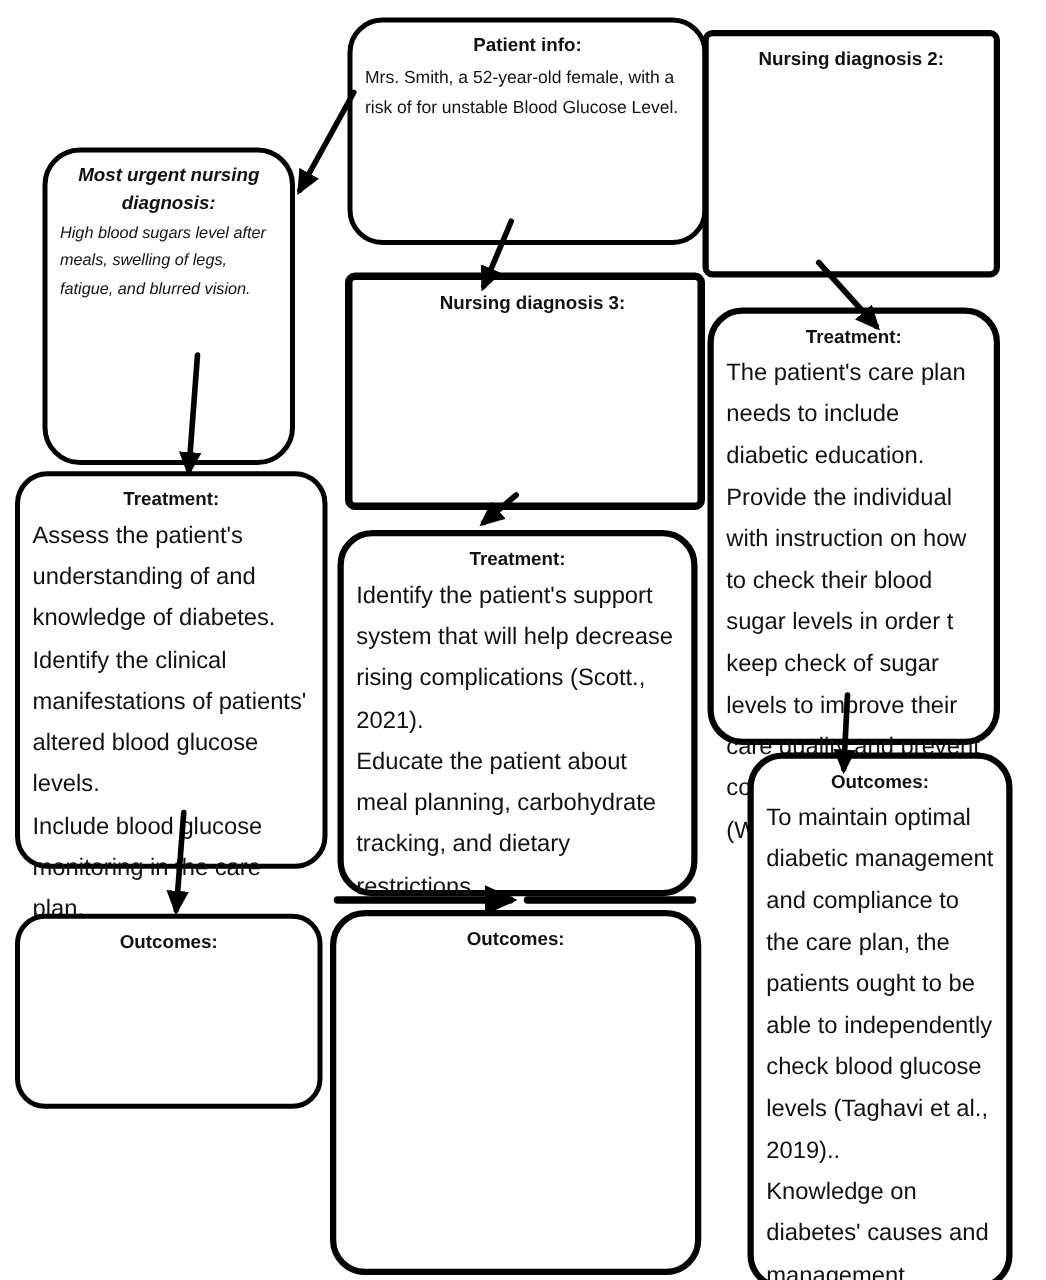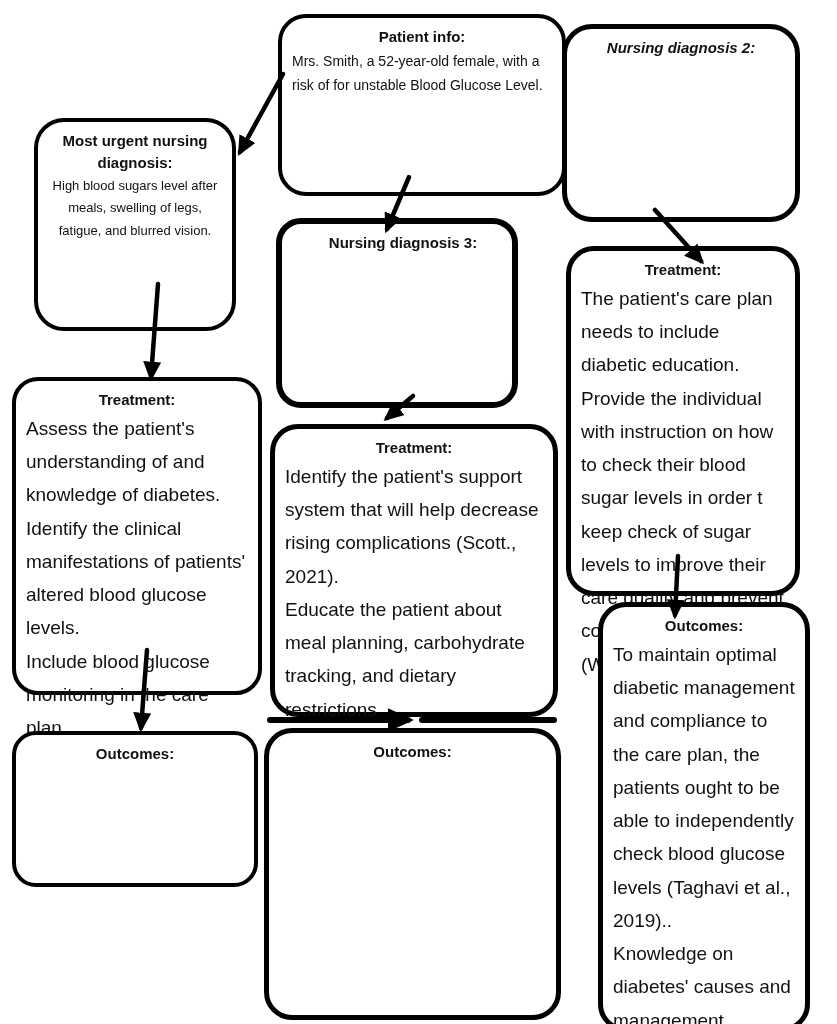--- a/index.html
+++ b/index.html
@@ -26,21 +26,21 @@
     font-size: 15px;
     line-height: 1.45;
     margin-bottom: 1px;
   }
   .box-body {
     font-size: 19px;
     line-height: 1.75;
     white-space: pre-line;
   }
   .fs14 .box-body { font-size: 14px; }
-  .fs13 .box-body { font-size: 13px; text-align: center; }
+  .fs13 .box-body { font-size: 13px; }
   .arrows {
     position: absolute;
     left: 0; top: 0;
     width: 837px; height: 1024px;
     z-index: 5;
     pointer-events: none;
   }
   .arrows path, .arrows line {
     stroke: #000000;
     stroke-width: 4.5;
@@ -50,30 +50,30 @@
   .arrows .thick { stroke-width: 6; }
 </style>
 </head>
 <body>
 
 <div class="box fs14" style="left:278px; top:14px; width:288px; height:182px; border-width:4px;">
   <div class="box-title">Patient info:</div>
   <div class="box-body">Mrs. Smith, a 52-year-old female, with a risk of  for unstable Blood Glucose Level.</div>
 </div>
 
-<div class="box fs14" style="left:562px; top:24px; width:238px; height:198px; border-width:5px; border-radius:30px;font-style:italic;">
+<div class="box fs14" style="left:562px; top:24px; width:238px; height:198px; border-width:5px; border-radius:8px;">
   <div class="box-title">Nursing diagnosis 2:</div>
 </div>
 
-<div class="box fs13" style="left:34px; top:118px; width:202px; height:213px; border-width:4px; border-radius:30px;">
+<div class="box fs13" style="left:34px; top:118px; width:202px; height:254px; border-width:4px; border-radius:30px;font-style:italic;">
   <div class="box-title">Most urgent nursing diagnosis:</div>
   <div class="box-body">High blood sugars level after meals, swelling of legs, fatigue, and blurred vision.</div>
 </div>
 
-<div class="box fs14" style="left:276px; top:218px; width:242px; height:190px; border-width:6px; border-radius:25px; padding-left:20px; padding-right:8px;">
+<div class="box fs14" style="left:276px; top:218px; width:288px; height:190px; border-width:6px; border-radius:8px; padding-left:20px; padding-right:8px;">
   <div class="box-title">Nursing diagnosis 3:</div>
 </div>
 
 <div class="box" style="left:566px; top:246px; width:234px; height:350px; border-width:5px;">
   <div class="box-title">Treatment:</div>
   <div class="box-body">The patient's care plan needs to include diabetic education.
 Provide the individual with instruction on how to check their blood sugar levels in order t keep check of sugar levels to improve their care quality and prevent complications. (Whittemore., 2020).</div>
 </div>
 
 <div class="box" style="left:12px; top:377px; width:250px; height:318px; border-width:4px; border-radius:26px;">

